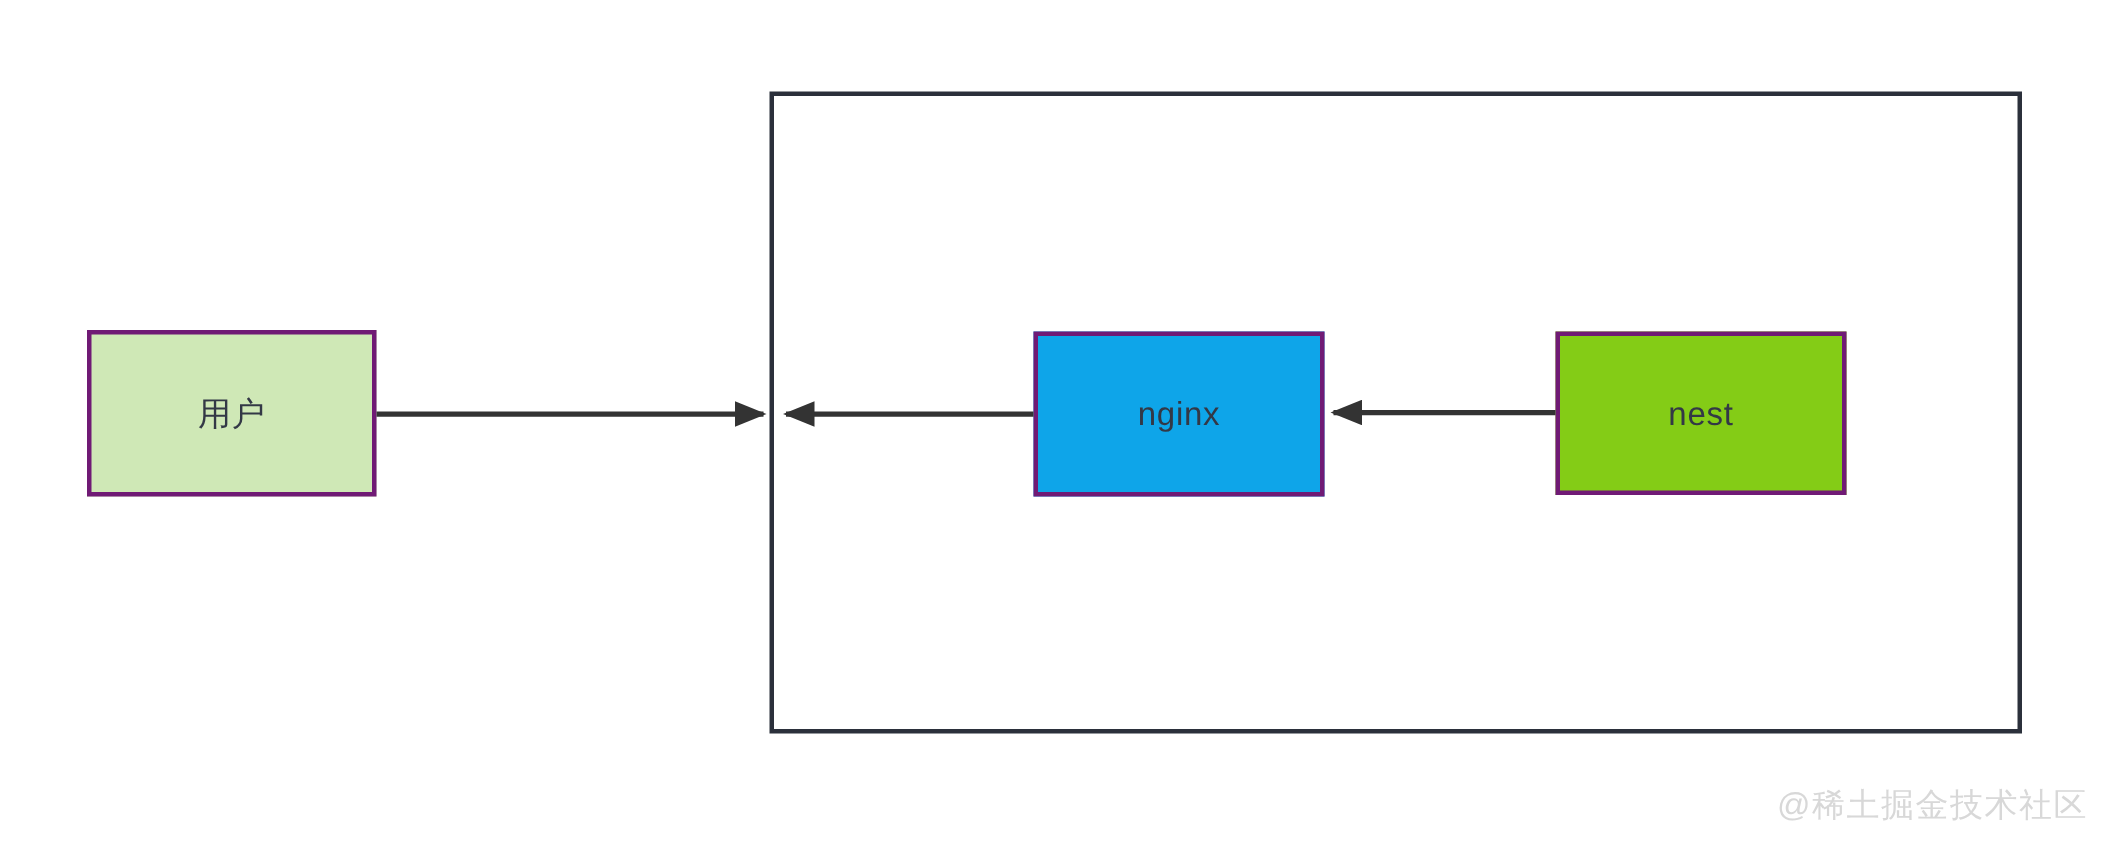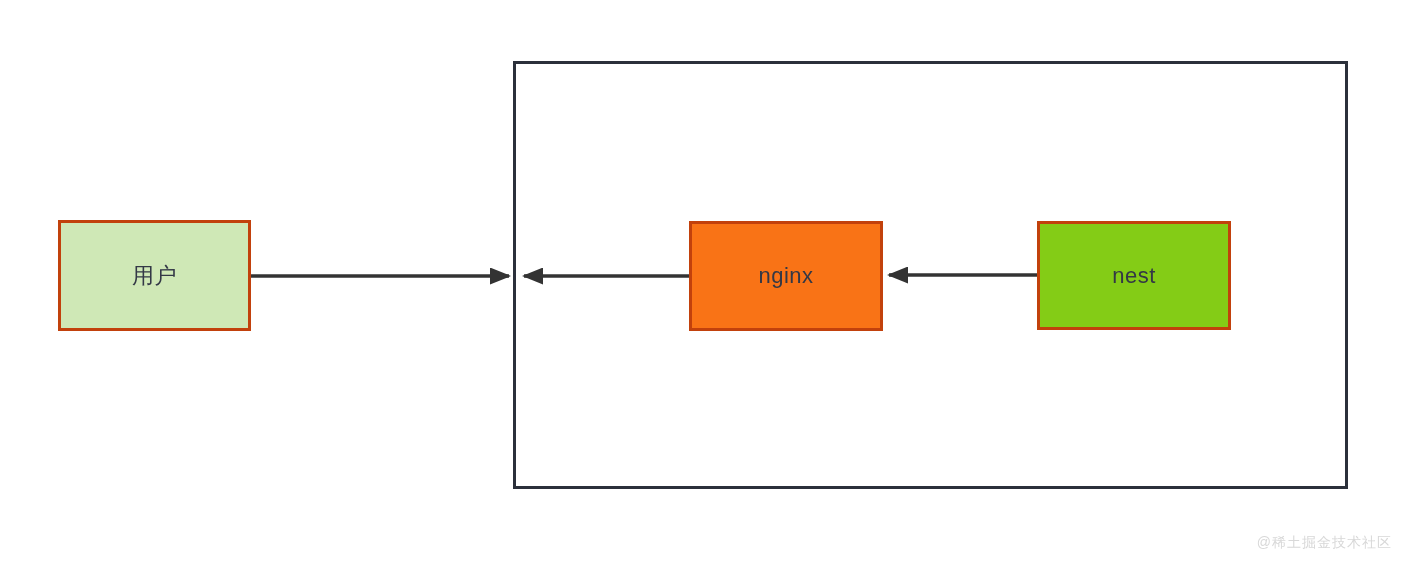--- a/index.html
+++ b/index.html
@@ -25,21 +25,21 @@
     left: 513px;
     top: 61px;
     width: 835px;
     height: 428px;
     border: 3px solid #2b303b;
     box-sizing: border-box;
     background: transparent;
   }
   .node {
     position: absolute;
-    border: 3px solid #c2410c;
+    border: 3px solid #701a75;
     box-sizing: border-box;
     display: flex;
     align-items: center;
     justify-content: center;
   }
   .node-label {
     font-size: 22px;
     color: #333846;
     letter-spacing: 0.5px;
   }
@@ -65,37 +65,37 @@
     position: absolute;
     left: 0; top: 0;
     width: 1408px;
     height: 566px;
     pointer-events: none;
   }
   .watermark {
     position: absolute;
     right: 16px;
     bottom: 14px;
-    font-size: 14px;
+    font-size: 22px;
     color: #d8d8d8;
     letter-spacing: 1px;
   }
 </style>
 </head>
 <body>
 
 <div class="stage">
 
   <div class="boundary-box"></div>
 
   <div class="node user-node" style="background-color: rgb(207, 232, 182);">
     <span class="node-label">用户</span>
   </div>
 
-  <div class="node nginx-node" style="background-color: #f97316;">
+  <div class="node nginx-node" style="background-color: #0ea5e9;">
     <span class="node-label">nginx</span>
   </div>
 
   <div class="node nest-node" style="background-color: #84cc16;">
     <span class="node-label">nest</span>
   </div>
 
   <svg class="arrows-layer" viewBox="0 0 1408 566" xmlns="http://www.w3.org/2000/svg">
     <defs>
       <marker id="arrowhead" markerUnits="userSpaceOnUse" markerWidth="22" markerHeight="17" refX="19" refY="8.5" orient="auto">

